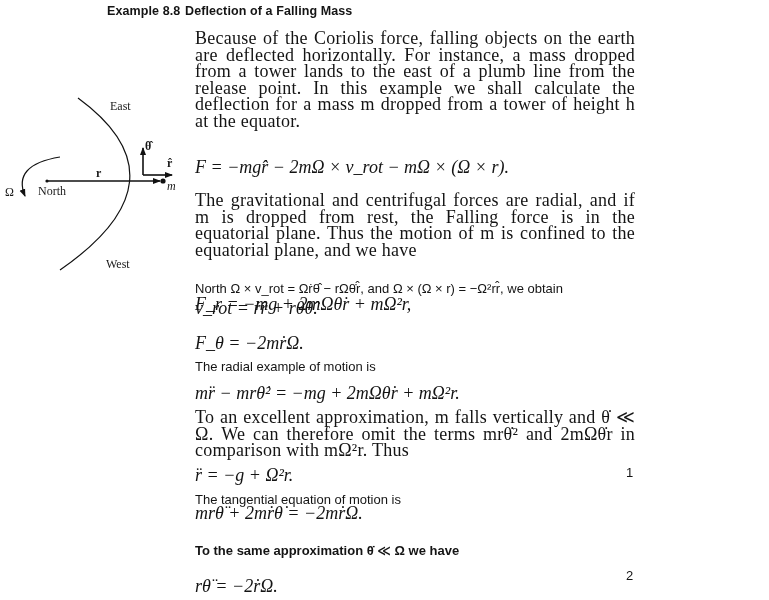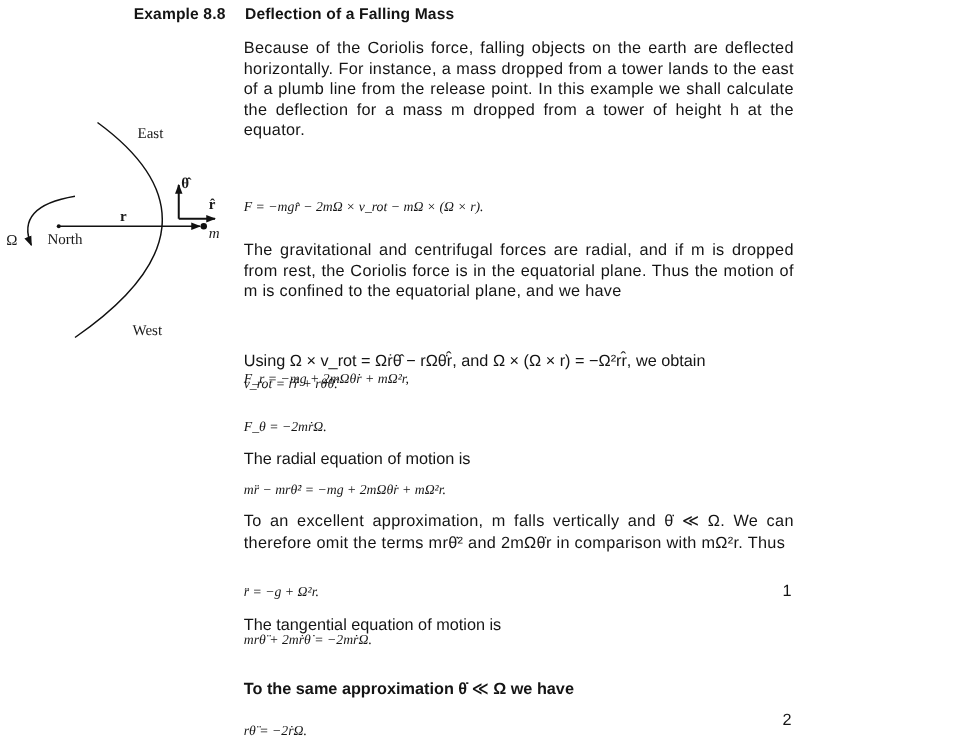--- a/index.html
+++ b/index.html
@@ -5,32 +5,32 @@
   html, body { margin: 0; padding: 0; background: #ffffff; }
   body {
     width: 769px; height: 600px; position: relative; overflow: hidden;
     color: #141414;
     font-family: "Liberation Sans", "DejaVu Sans", sans-serif;
   }
   .heading {
     position: absolute; top: 4px; left: 107px;
     font-weight: bold; font-size: 12.5px; letter-spacing: 0.1px;
   }
-  .heading .ex { display: inline-block; width: 89px; }
+  .heading .ex { display: inline-block; width: 78px; }
   .col {
     position: absolute; left: 195px; width: 440px;
-    font-size: 13px; line-height: 16.5px; letter-spacing: 0.25px;
+    font-size: 18px; line-height: 16.5px; letter-spacing: 0.25px; font-family: Liberation Serif, serif;
   }
   .para { text-align: justify; margin: 0; }
   .para.indent { text-indent: 12px; }
   .eq {
     position: absolute; left: 195px; width: 440px;
     font-size: 13px; white-space: nowrap;
   }
-  .m { font-family: "Liberation Serif", "DejaVu Serif", serif; font-style: italic; font-size: 11px; }
+  .m { font-family: "Liberation Serif", "DejaVu Serif", serif; font-style: italic; font-size: 18px; }
   .eqno {
     position: absolute; left: 626px; font-size: 13px;
   }
   .diagram { position: absolute; left: 0; top: 90px; width: 195px; height: 190px; }
   .diag-label { font-family: "Liberation Serif", "DejaVu Serif", serif; font-size: 12px; fill: #1a1a1a; }
 </style>
 </head>
 <body>
 
 <div class="heading">
@@ -62,41 +62,41 @@
 
 <div class="col" style="top:30px;">
   <p class="para">Because of the Coriolis force, falling objects on the earth are deflected horizontally.  For instance, a mass dropped from a tower lands to the east of a plumb line from the release point.  In this example we shall calculate the deflection for a mass m dropped from a tower of height h at the equator.</p>
 </div>
 
 <div class="eq" style="top:157px;">
   <span class="m">F = −mgr̂ − 2mΩ × v_rot − mΩ × (Ω × r).</span>
 </div>
 
 <div class="col" style="top:192px;">
-  <p class="para">The gravitational and centrifugal forces are radial, and if m is dropped from rest, the Coriolis force is in the equatorial plane.  Thus the motion of m is confined to the equatorial plane, and we have</p>
+  <p class="para">The gravitational and centrifugal forces are radial, and if m is dropped from rest, the Falling force is in the equatorial plane.  Thus the motion of m is confined to the equatorial plane, and we have</p>
 </div>
 
 <div class="eq" style="top:250px;margin-top:48px;">
   <span class="m">v_rot = ṙr̂ + rθ̇θ̂.</span>
 </div>
 
 <div class="eq" style="top:281px;">
-  <span>Using Ω × v_rot = Ωṙθ̂ − rΩθ̇r̂, and Ω × (Ω × r) = −Ω²rr̂, we obtain</span>
+  <span>North Ω × v_rot = Ωṙθ̂ − rΩθ̇r̂, and Ω × (Ω × r) = −Ω²rr̂, we obtain</span>
 </div>
 
 <div class="eq" style="top:294px;">
   <span class="m">F_r = −mg + 2mΩθ̇r + mΩ²r,</span>
 </div>
 
 <div class="eq" style="top:333px;">
   <span class="m">F_θ = −2mṙΩ.</span>
 </div>
 
 <div class="eq" style="top:359px;">
-  <span>The radial equation of motion is</span>
+  <span>The radial example of motion is</span>
 </div>
 
 <div class="eq" style="top:383px;">
   <span class="m">mr̈ − mrθ̇² = −mg + 2mΩθ̇r + mΩ²r.</span>
 </div>
 
 <div class="col" style="top:409px;">
   <p class="para">To an excellent approximation, m falls vertically and θ̇ ≪ Ω.  We can therefore omit the terms mrθ̇² and 2mΩθ̇r in comparison with mΩ²r. Thus</p>
 </div>
 

